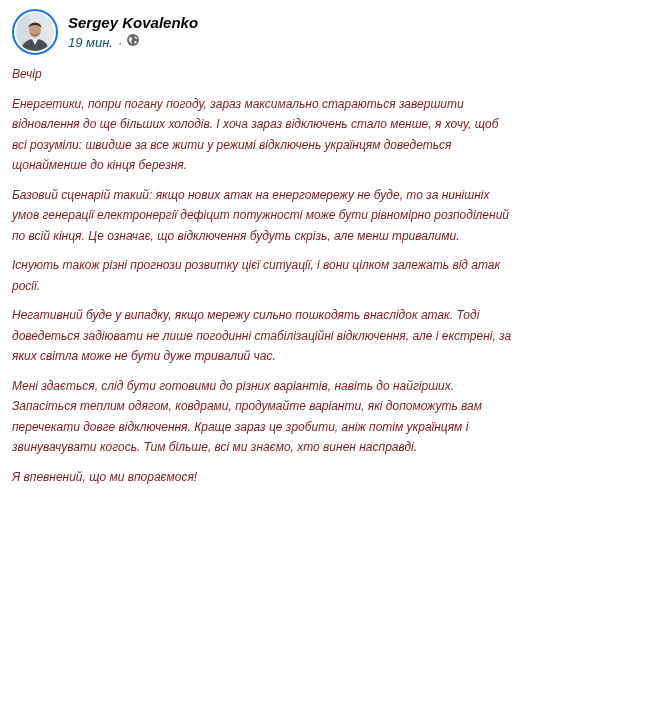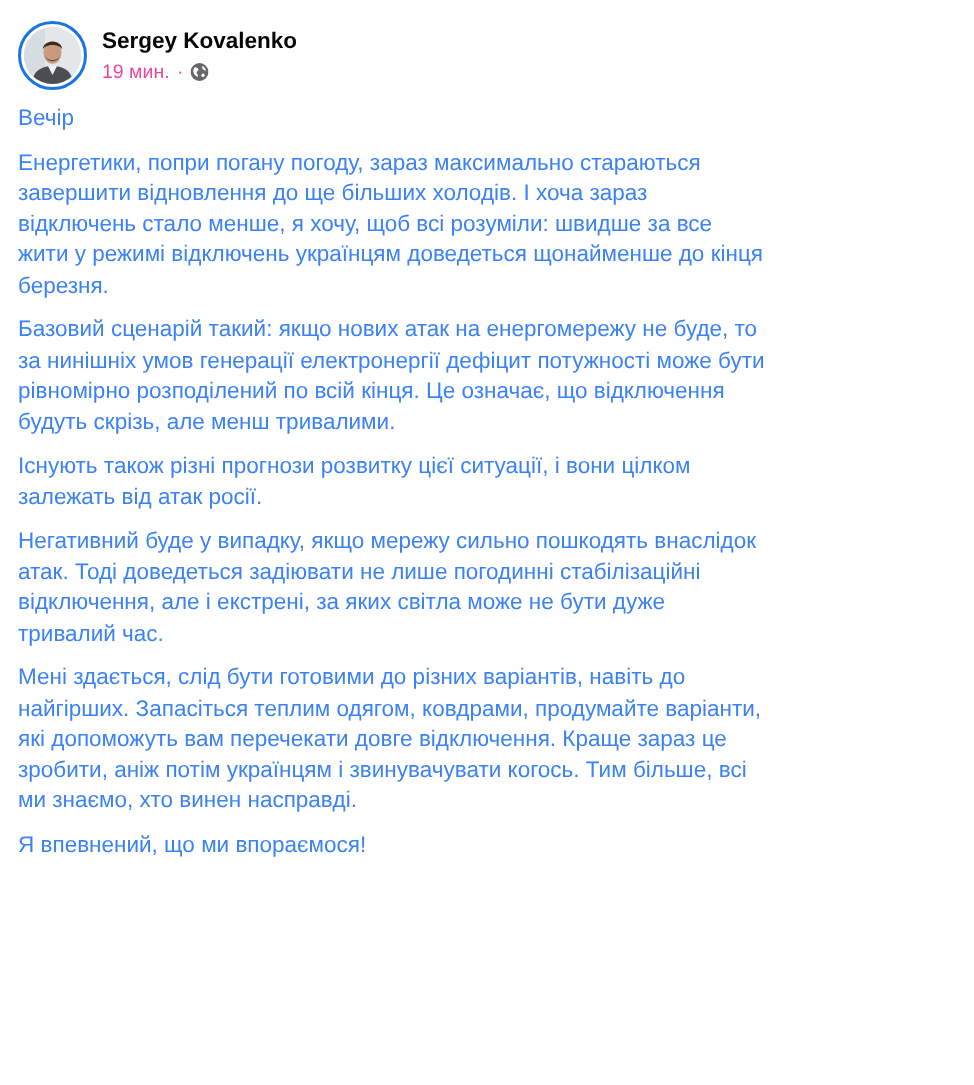--- a/index.html
+++ b/index.html
@@ -10,21 +10,22 @@
       overflow: hidden;
     }
     body {
       font-family: "Liberation Sans", "DejaVu Sans", sans-serif;
       color: #050505;
     }
     .post {
       position: relative;
       width: 526px;
       height: 723px;
-      padding: 5px 0 0 12px;
+      padding: 0 0 0 12px;
+      font-style: italic;
     }
     .post-header {
       display: flex;
       align-items: center;
       height: 58px;
       padding-top: 6px;
     }
     .avatar-ring {
       width: 46px;
       height: 46px;
@@ -54,39 +55,39 @@
     }
     .author-name {
       font-weight: bold;
       font-size: 15px;
       line-height: 19px;
       color: #050505;
       cursor: pointer;
     }
     .sub-meta {
       display: flex;
-      align-items: center;
+      align-items: flex-start;
       font-size: 13px;
       line-height: 17px;
-      color: #ec4899;
+      color: #0c4a6e;
       margin-top: 2px;
     }
     .timestamp { cursor: pointer; }
     .dot { margin: 0 5px; }
     .globe {
       display: inline-flex;
       width: 12px;
       height: 12px;
     }
     .post-body {
       padding-top: 6px;
       padding-right: 14px;
-      font-size: 15px;
+      font-size: 12px;
       line-height: 20.5px;
-      color: #3b82f6;
+      color: #7f1d1d;
     }
     .post-body p {
       margin-bottom: 9px;
     }
   </style>
 </head>
 <body>
 
 <div class="post">
   <div class="post-header">

